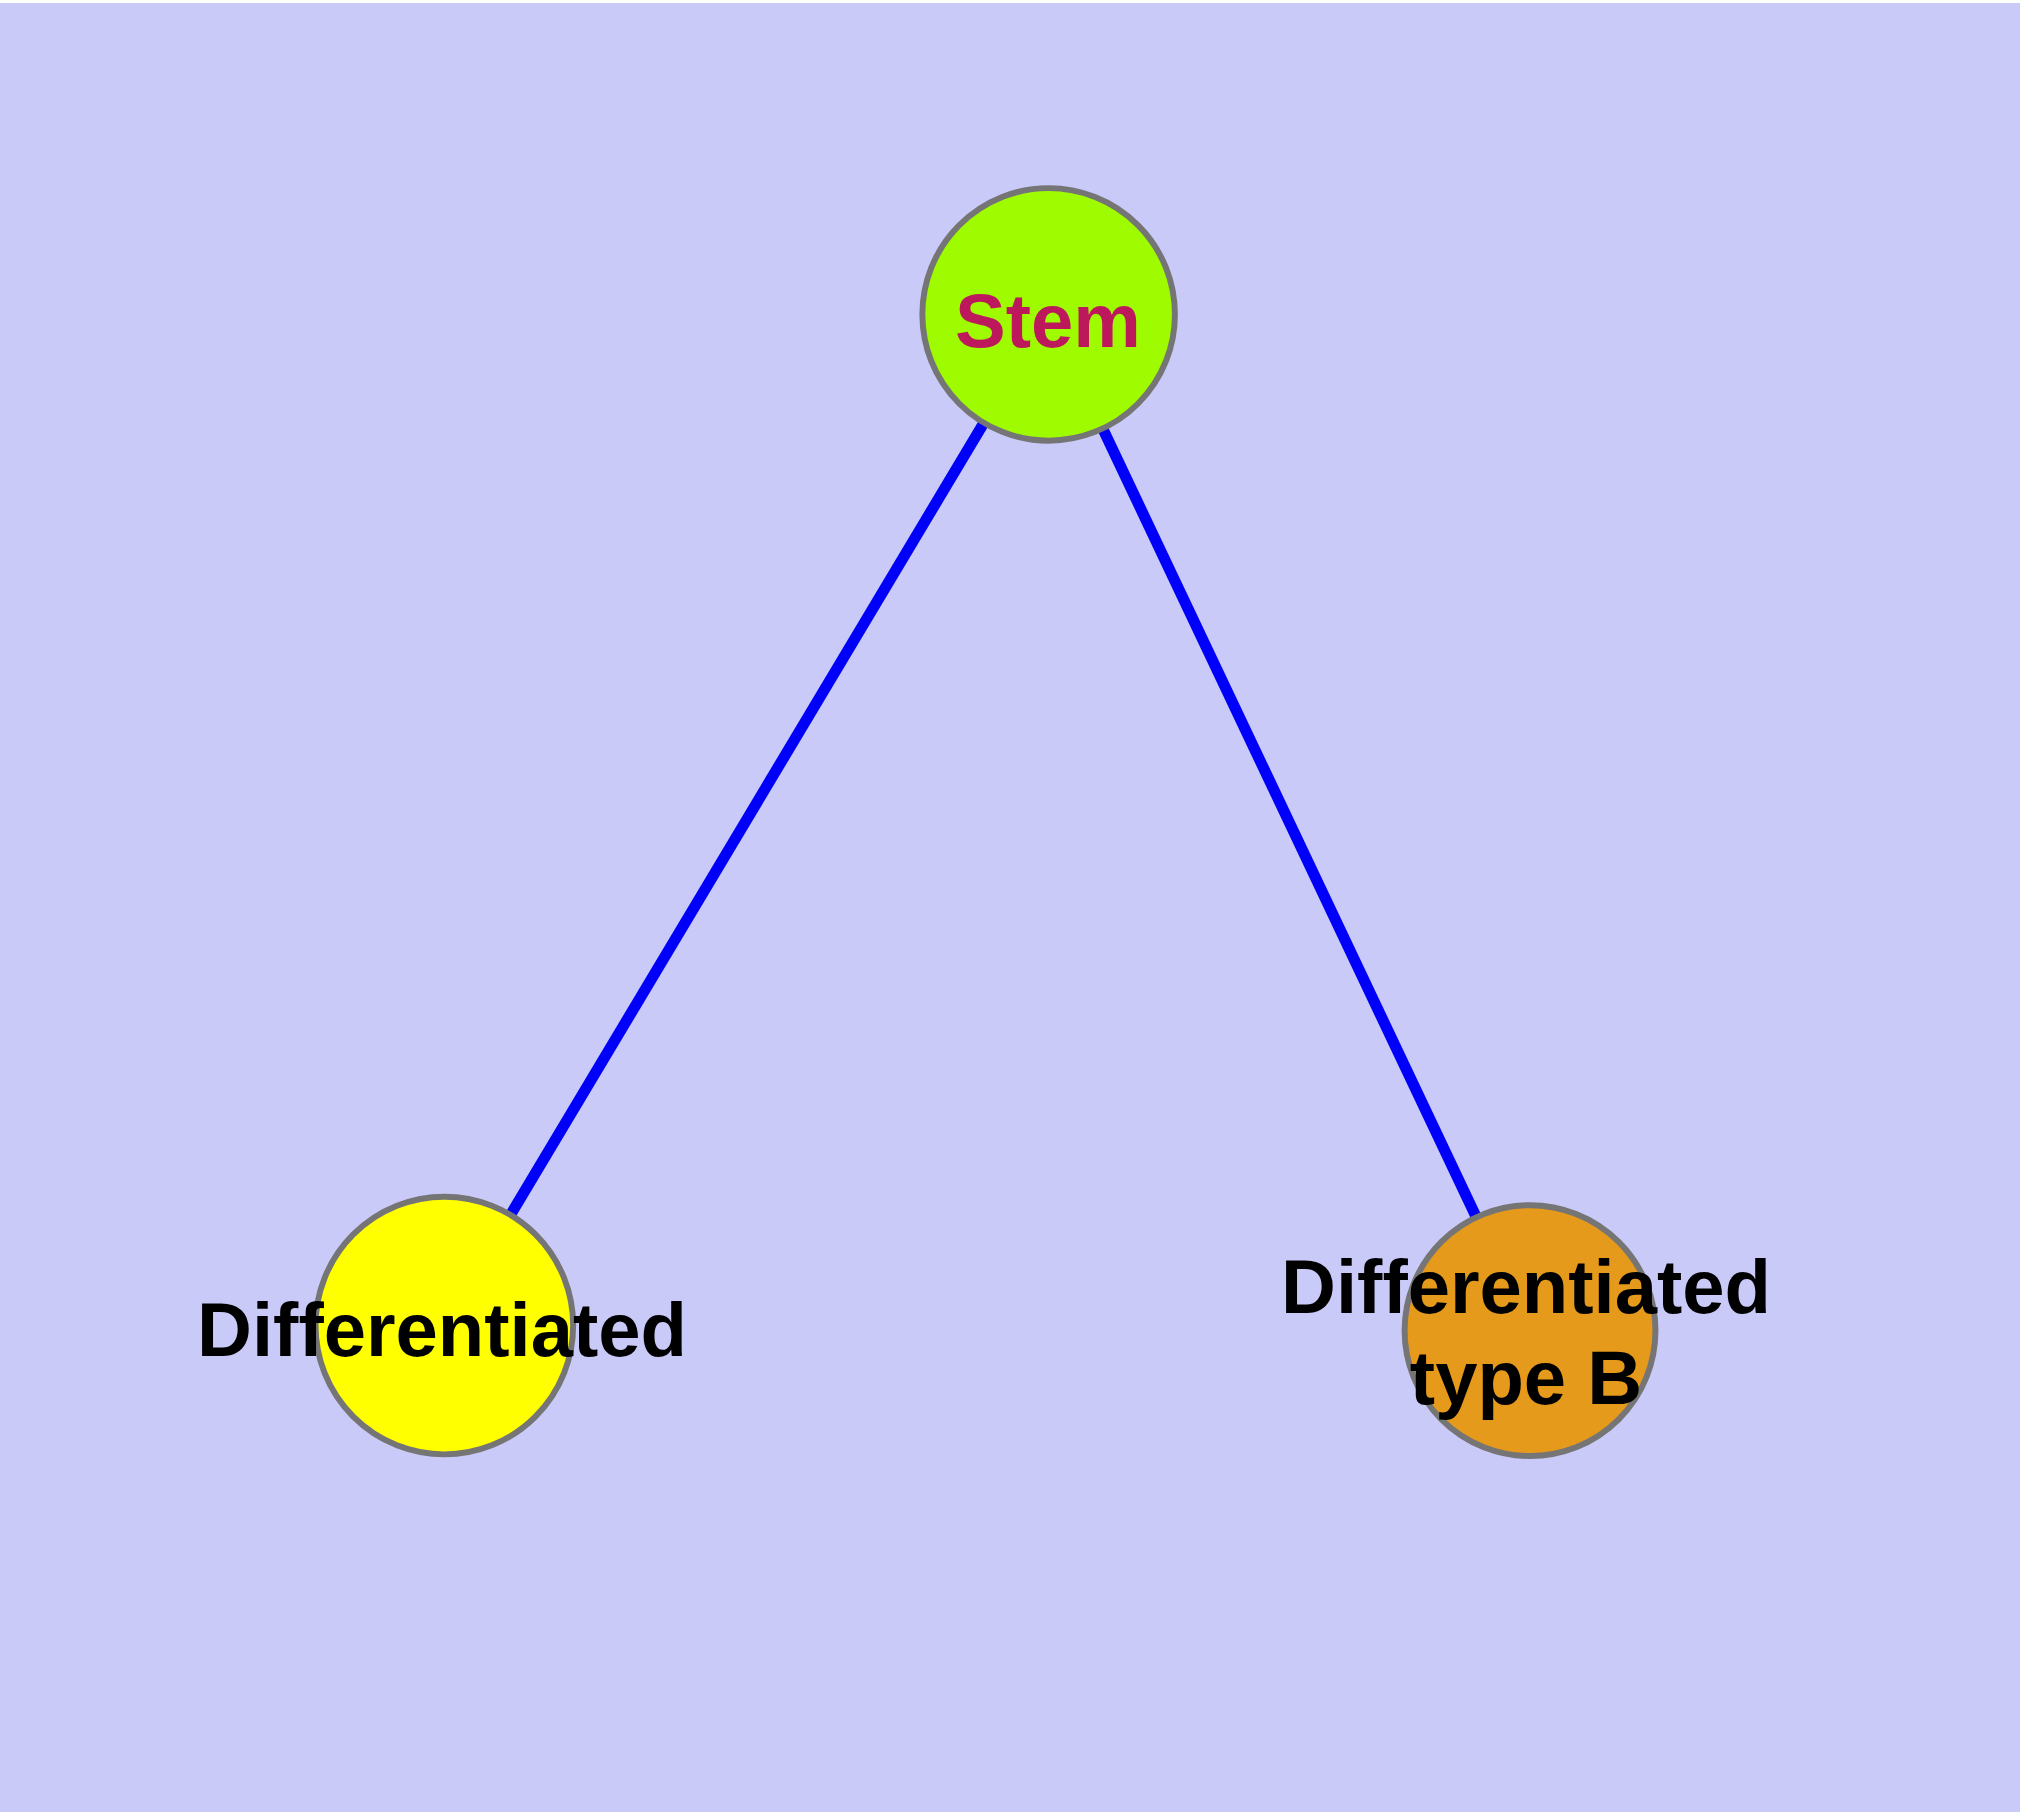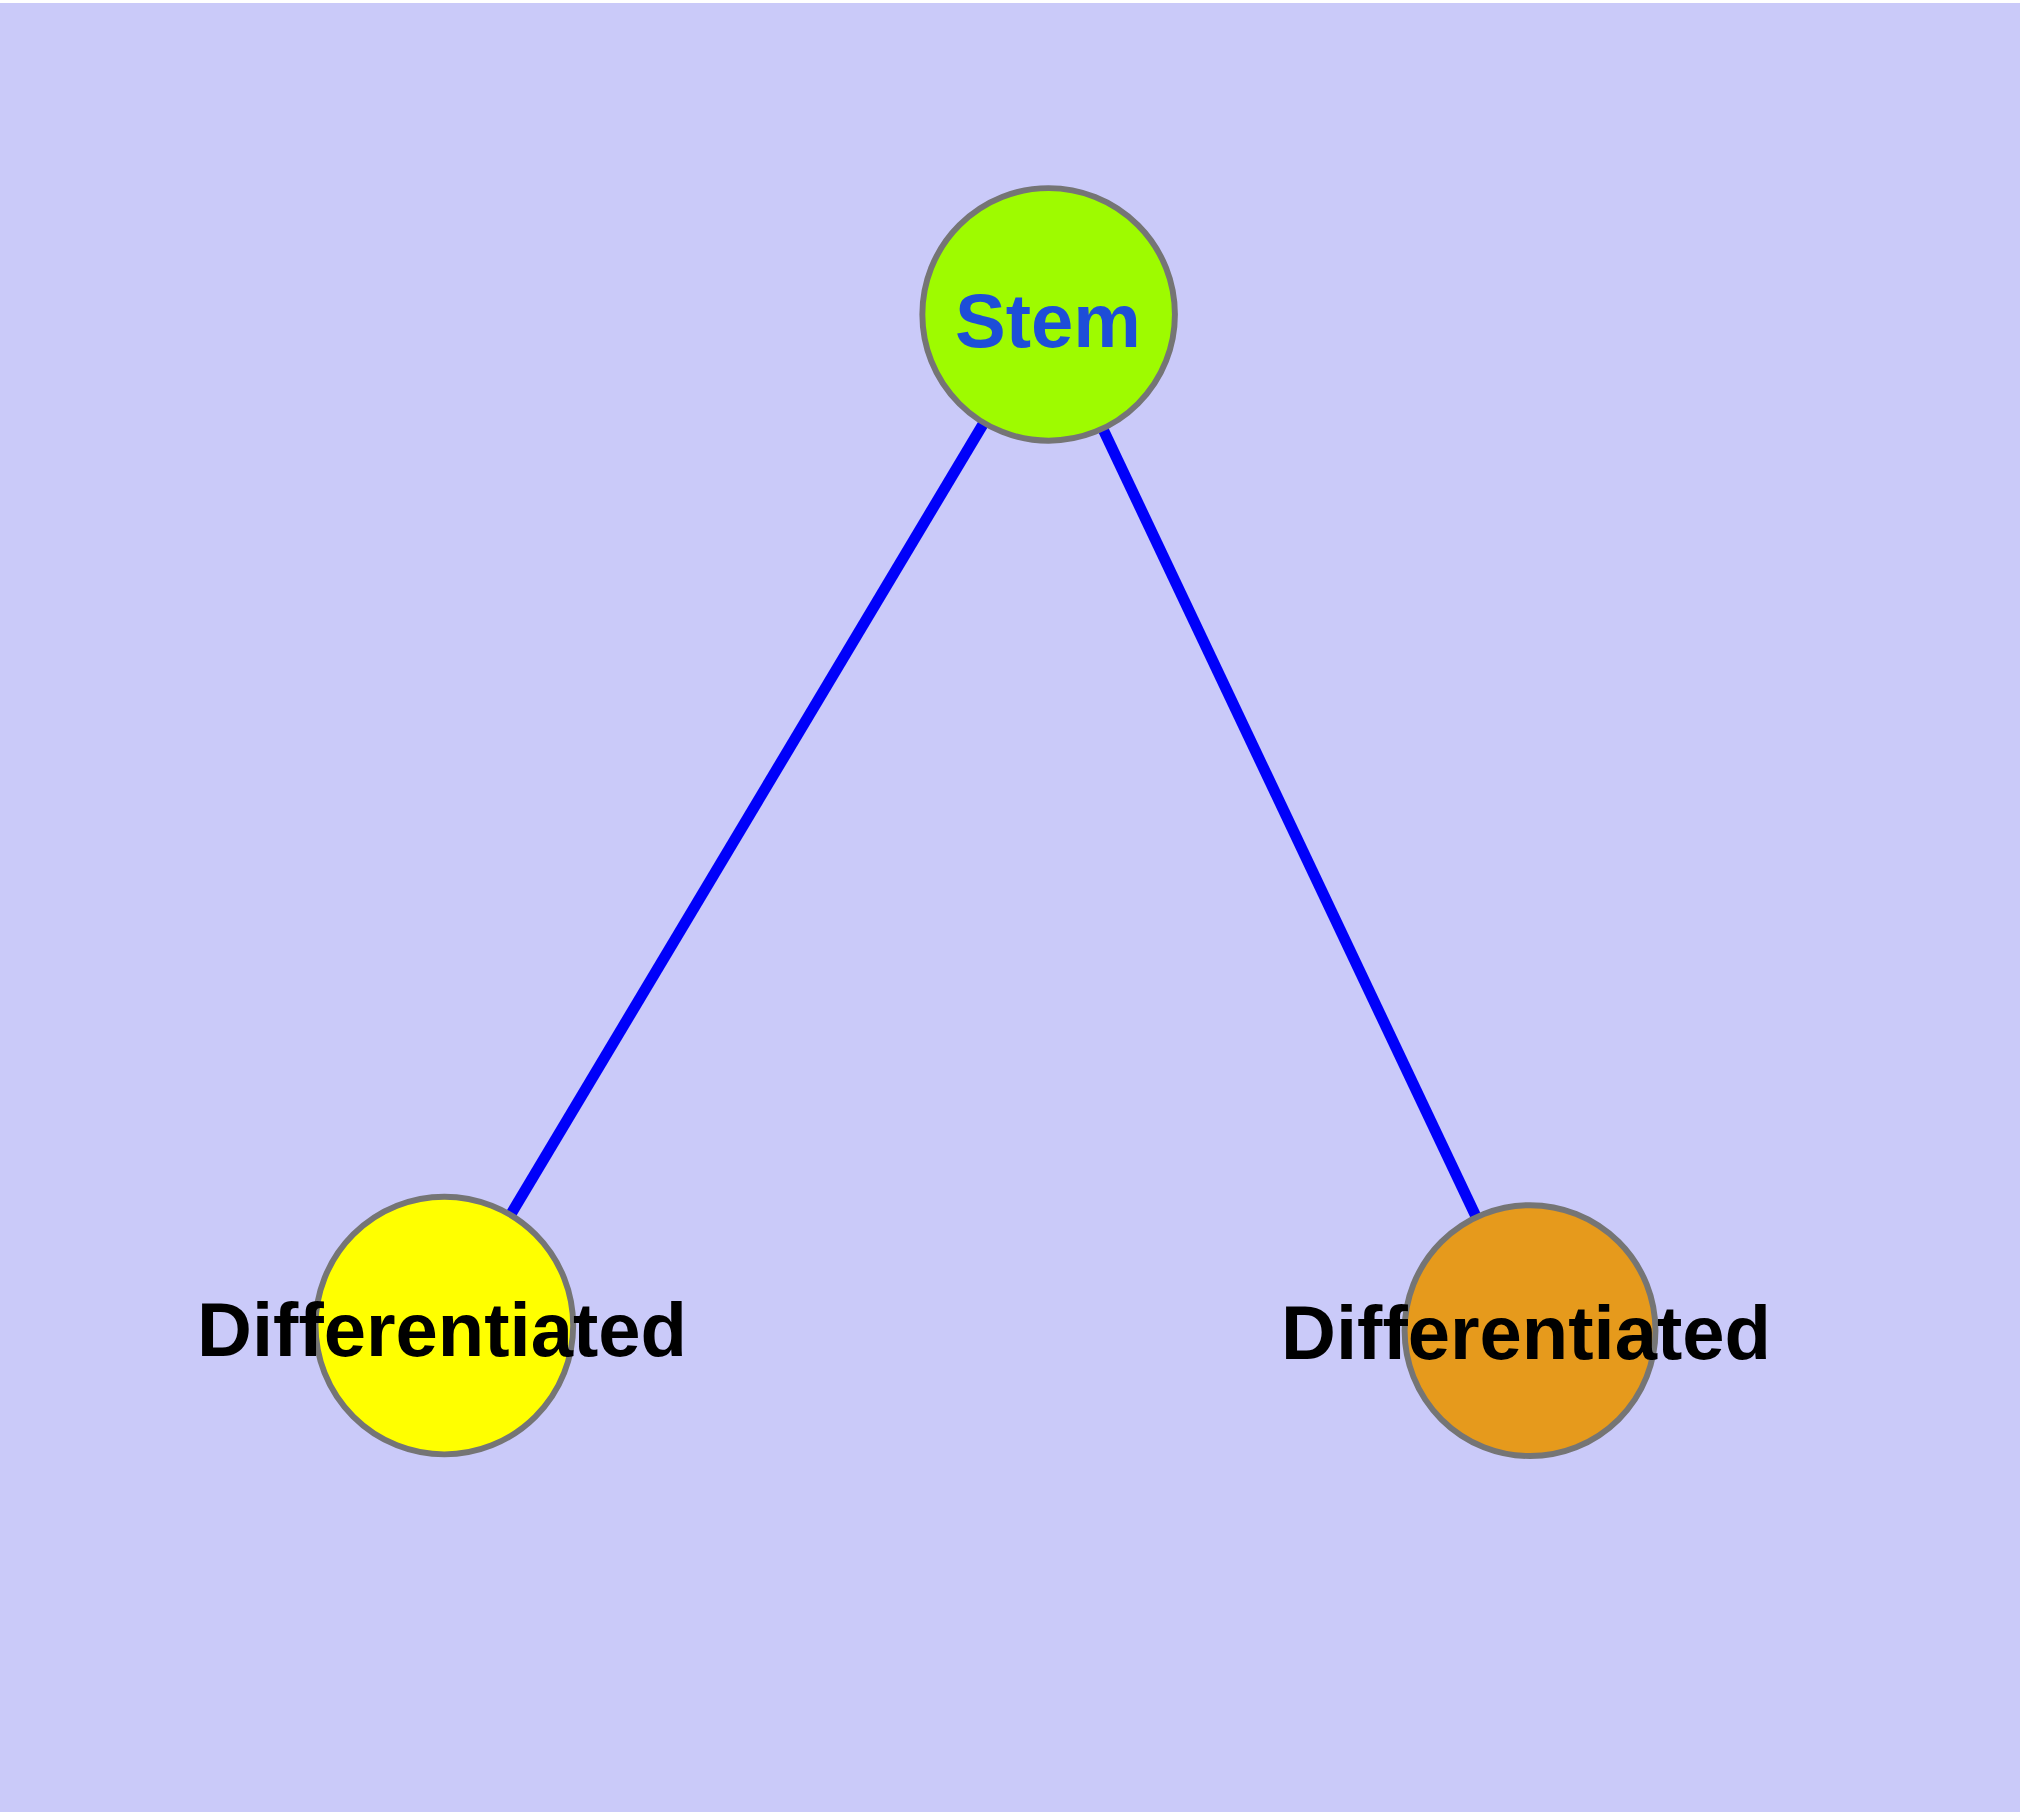--- a/index.html
+++ b/index.html
@@ -51,27 +51,28 @@
   <svg class="graph-svg" viewBox="0 0 2384 2138" xmlns="http://www.w3.org/2000/svg">
 
     <line x1="1237" y1="371" x2="524" y2="1564" stroke-width="13" data-bind-style="stroke:diagram.edge_color" style="stroke: rgb(0, 0, 250);"></line>
     <line x1="1237" y1="371" x2="1805" y2="1570" stroke-width="13" data-bind-style="stroke:diagram.edge_color" style="stroke: rgb(0, 0, 250);"></line>
 
     <circle cx="1237" cy="371" r="149" stroke-width="7" data-bind-style="fill:diagram.nodes.0.fill;stroke:diagram.node_border_color" style="fill: rgb(158, 251, 0); stroke: rgb(117, 117, 117);"></circle>
     <circle cx="524" cy="1564" r="152" stroke-width="7" data-bind-style="fill:diagram.nodes.1.fill;stroke:diagram.node_border_color" style="fill: rgb(255, 255, 0); stroke: rgb(117, 117, 117);"></circle>
     <circle cx="1805" cy="1570" r="148" stroke-width="7" data-bind-style="fill:diagram.nodes.2.fill;stroke:diagram.node_border_color" style="fill: rgb(230, 154, 28); stroke: rgb(117, 117, 117);"></circle>
   </svg>
 
-  <div class="node-label label-stem" data-bind-style="color:diagram.label_color" style="color: #1d4ed8;">
+  <div class="node-label label-stem" data-bind-style="color:diagram.label_color" style="color: #be185d;">
     <div data-bind="diagram.nodes.0.lines.0">Stem</div>
   </div>
 
   <div class="node-label label-type-a" data-bind-style="color:diagram.label_color" style="color: rgb(0, 0, 0);">
     <div data-bind="diagram.nodes.1.lines.0">Differentiated</div>
   </div>
 
   <div class="node-label label-type-b" data-bind-style="color:diagram.label_color" style="color: rgb(0, 0, 0);">
     <div data-bind="diagram.nodes.2.lines.0">Differentiated</div>
+    <div data-bind="diagram.nodes.2.lines.1">type B</div>
   </div>
 
   <div class="margin-strip-top" data-bind-style="background-color:diagram.margin_color" style="background-color: rgb(255, 255, 255);"></div>
 </div>
 
 
 </body></html>

